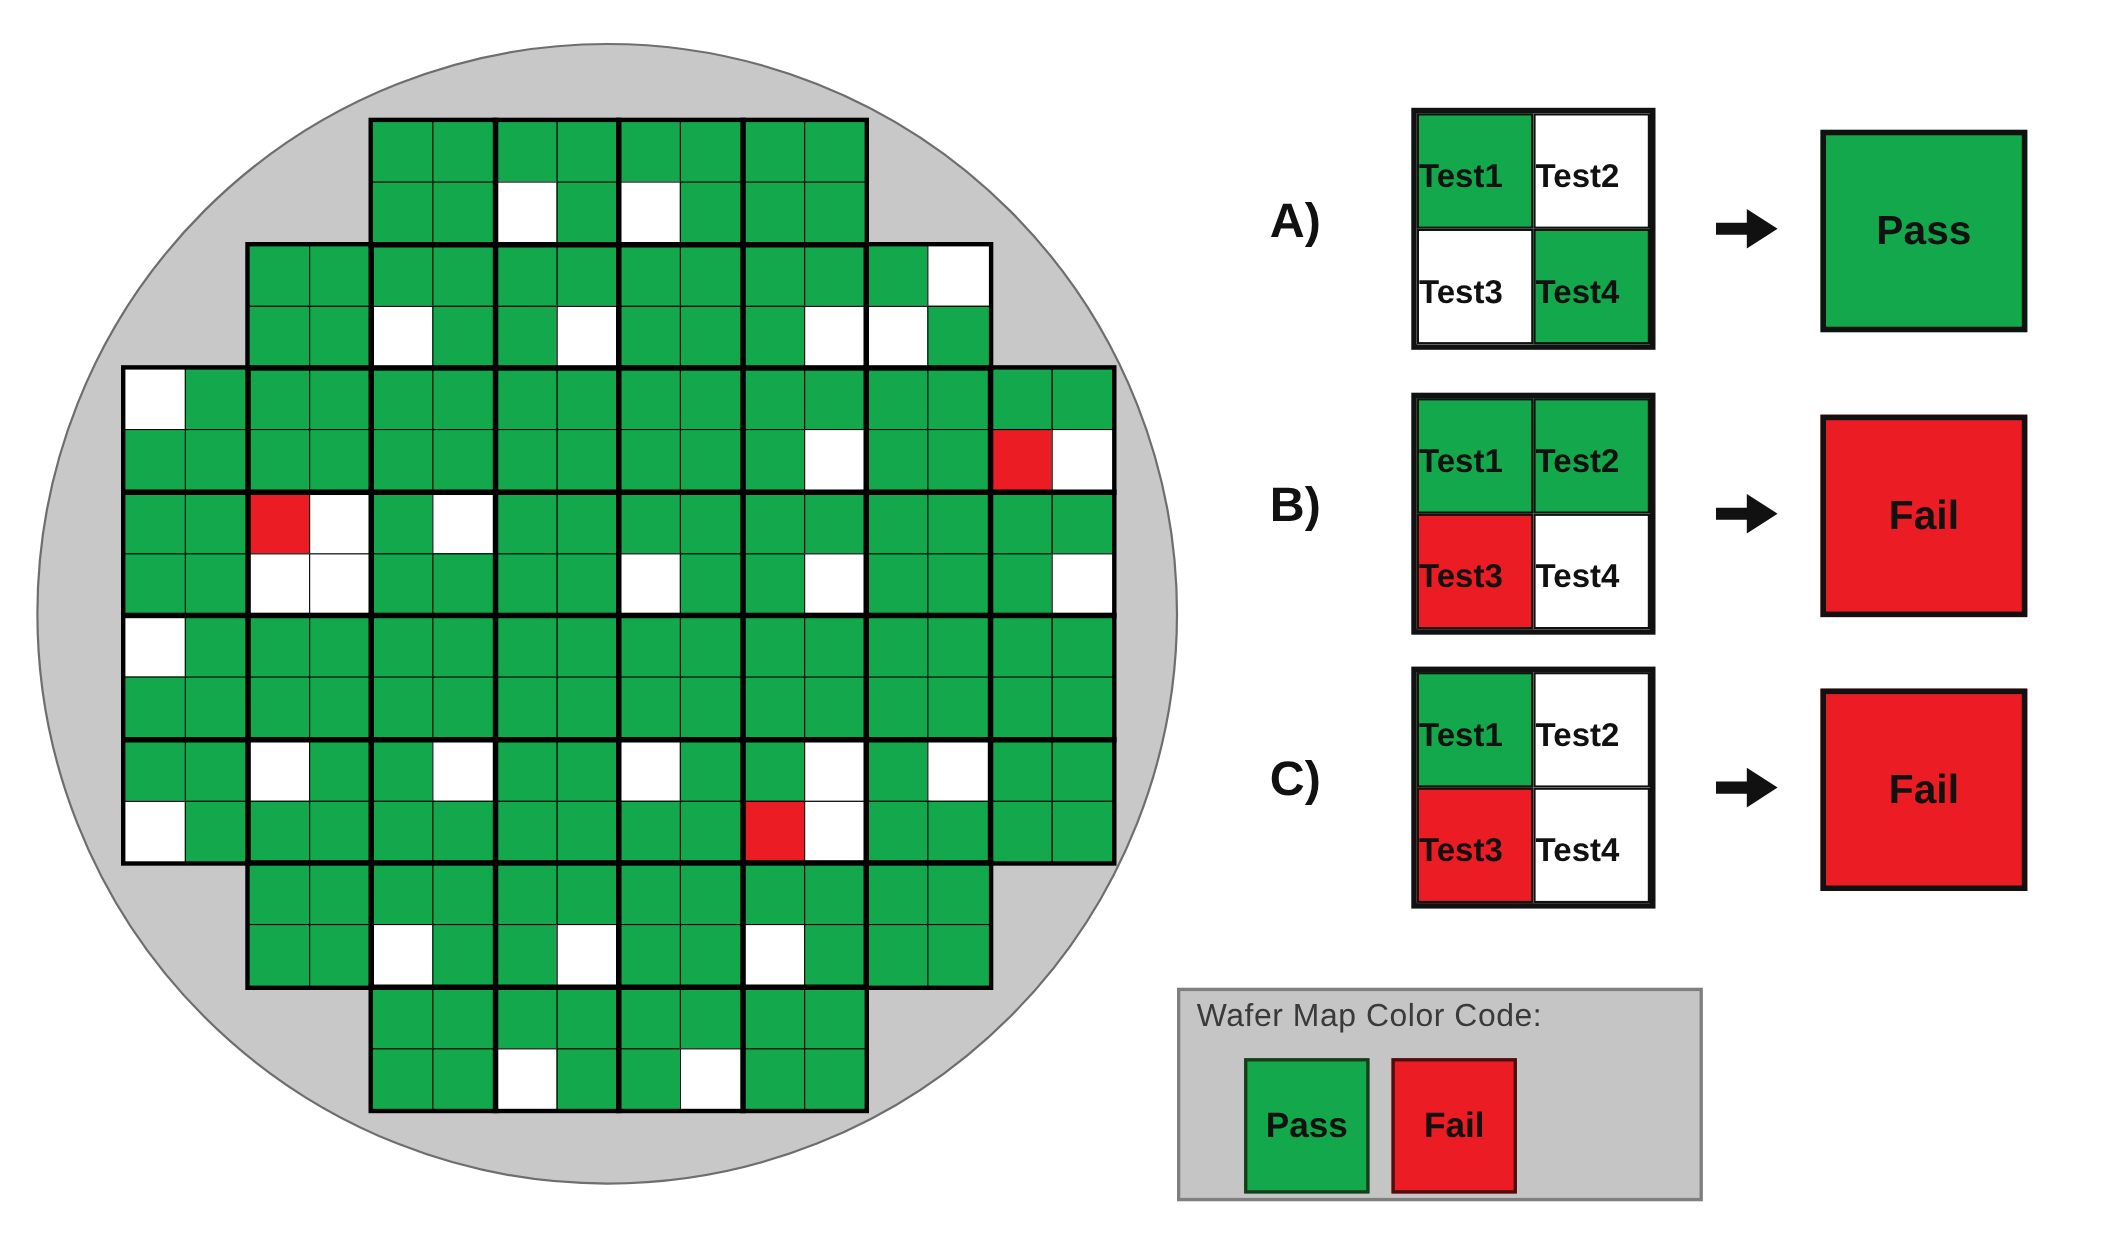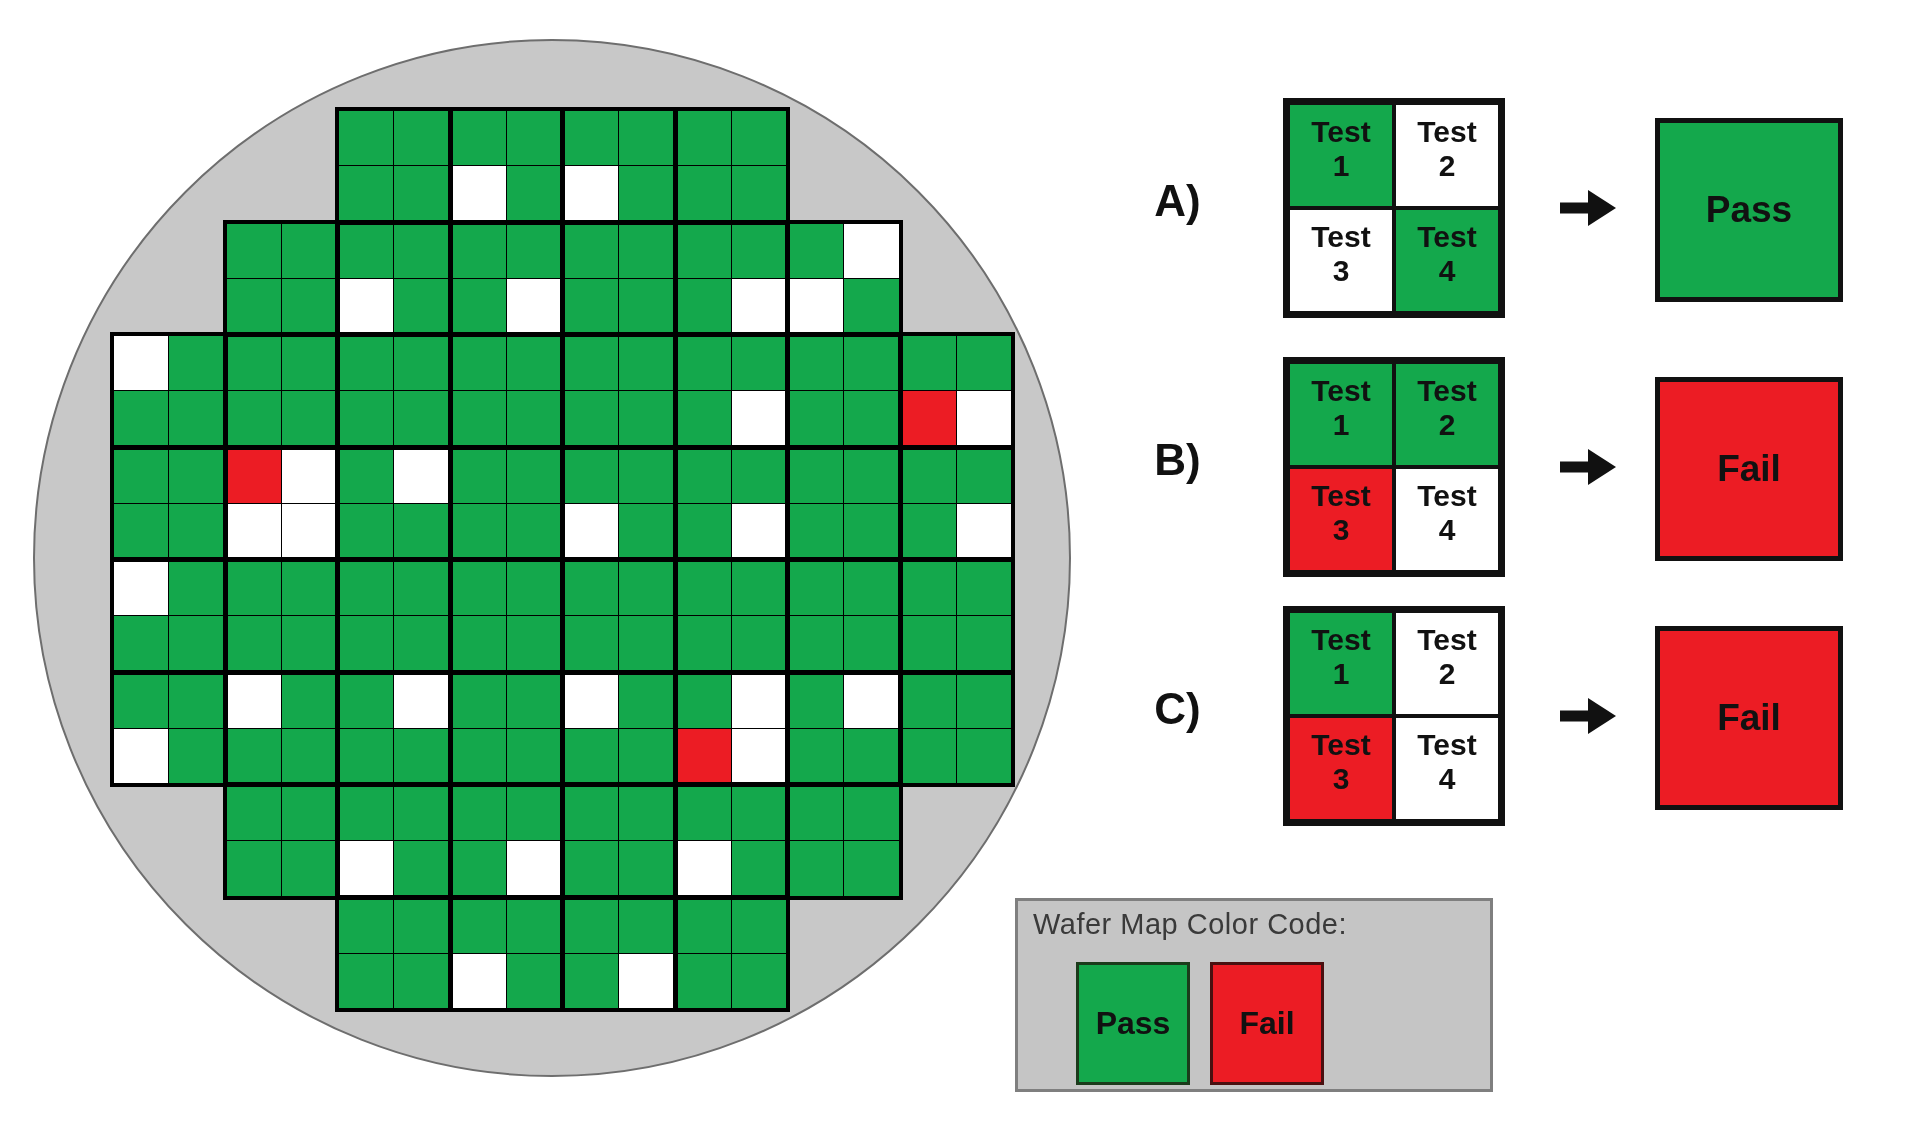--- a/index.html
+++ b/index.html
@@ -25,33 +25,33 @@
     position:absolute;left:0;top:78px;width:115px;text-align:center;
     font-size:44px;font-weight:bold;color:#111;
   }
   .test-box{
     position:absolute;left:163px;top:0;width:222px;height:220px;
     border:5px solid #111;box-sizing:border-box;background:#fff;
     display:grid;grid-template-columns:1fr 1fr;grid-template-rows:1fr 1fr;
   }
   .test-cell{
     box-sizing:border-box;border:2.5px solid #111;
-    display:flex;flex-direction:column;align-items:center;justify-content:flex-start;
+    display:flex;flex-direction:row;align-items:center;justify-content:flex-start;
     padding-top:10px;font-size:30px;font-weight:bold;color:#111;line-height:1.12;text-align:center;
   }
   .arrow{position:absolute;left:438px;top:86px;width:62px;height:48px;}
   .result-box{
     position:absolute;left:535px;top:20px;width:188px;height:184px;
     border:5.5px solid #111;box-sizing:border-box;
     display:flex;align-items:center;justify-content:center;
     font-size:37px;font-weight:bold;color:#111;
   }
   
   #legend{
-    position:absolute;left:1015px;top:898px;width:478px;height:194px;
+    position:absolute;left:1070px;top:898px;width:478px;height:194px;
     background:var(--legend-bg);border:3px solid #7f7f7f;box-sizing:border-box;
   }
   #legend-title{position:absolute;left:15px;top:7px;font-size:29px;color:#3a3a3a;letter-spacing:0.5px;}
   .swatch{
     position:absolute;top:61px;width:114px;height:123px;box-sizing:border-box;
     display:flex;align-items:center;justify-content:center;
     font-weight:bold;color:#111;
   }
   .swatch.s0{left:58px;border:3px solid #1b3b1b;font-size:32px;}
   .swatch.s1{left:192px;border:3px solid #4a1010;font-size:32px;}

